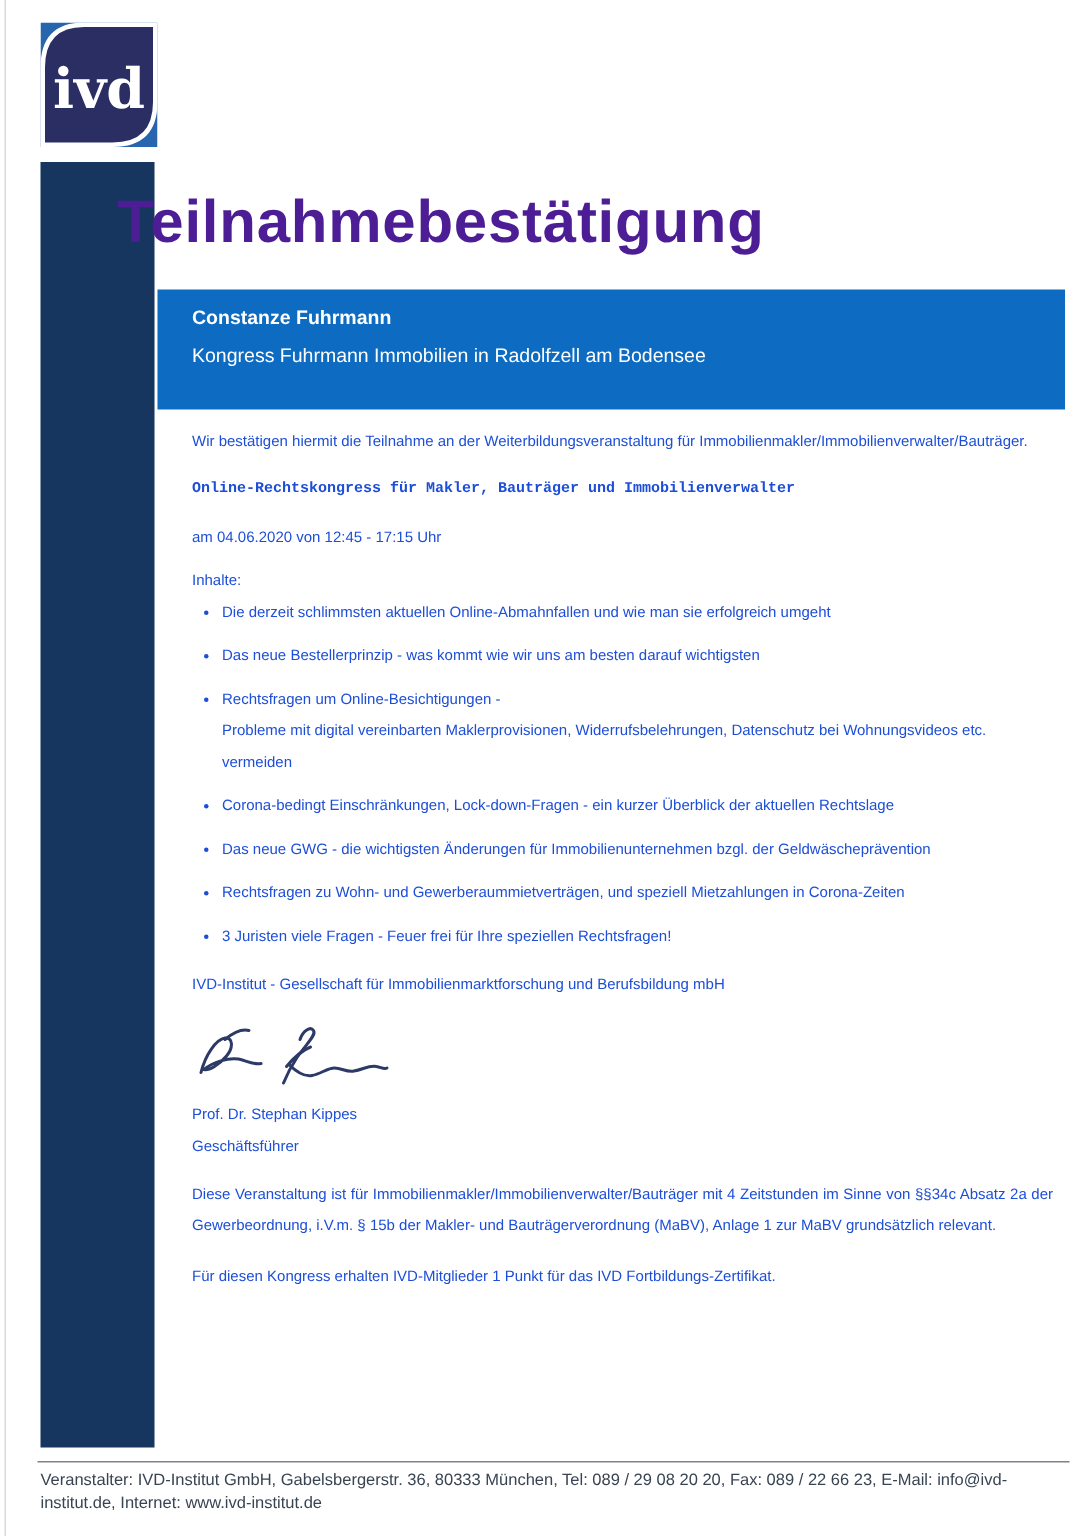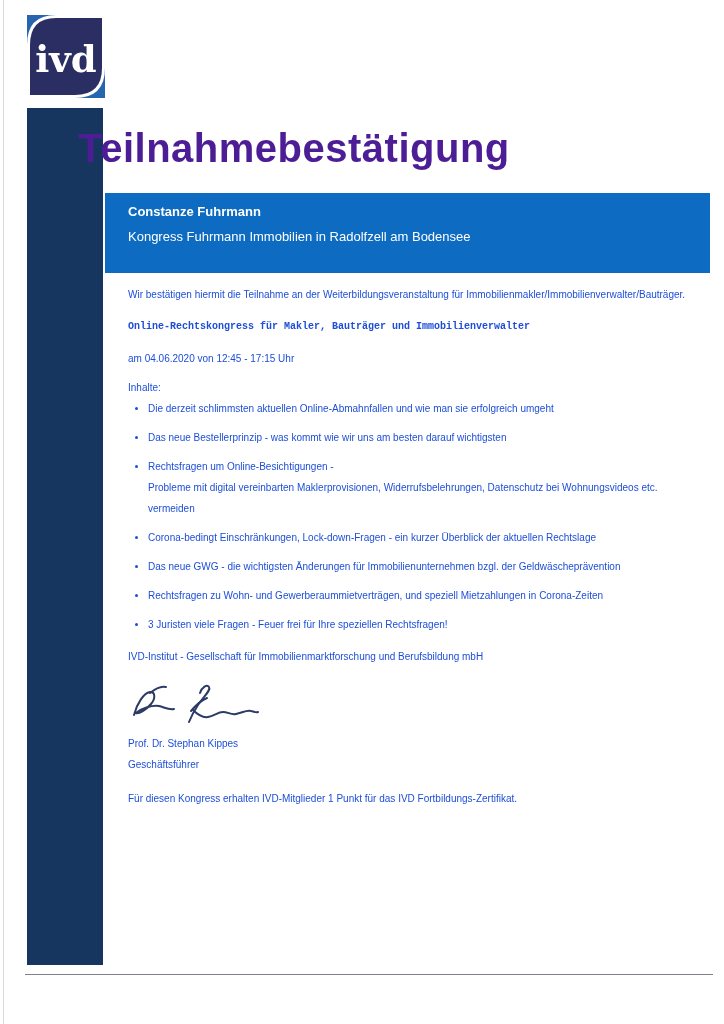--- a/index.html
+++ b/index.html
@@ -162,18 +162,20 @@
         <path d="M22,12 C28,7 34,5 38,6"></path>
         <path d="M72,12 C74,6 79,3 81,6 C83,9 77,14 70,24 C66,30 63,36 61,41"></path>
         <path d="M63,30 C68,24 74,19 79,17"></path>
         <path d="M65,29 C69,33 74,37 80,36 C86,35 90,31 95,31 C100,31 103,34 108,33 C114,32 118,29 123,30 C126,30.5 128,32 130,31"></path>
       </g>
     </svg>
 
     <p class="signer">Prof. Dr. Stephan Kippes</p>
     <p>Geschäftsführer</p>
 
+    <p class="legal">Diese Veranstaltung ist für Immobilienmakler/Immobilienverwalter/Bauträger mit 4 Zeitstunden im Sinne von §§34c Absatz 2a der Gewerbeordnung, i.V.m. § 15b der Makler- und Bauträgerverordnung (MaBV), Anlage 1 zur MaBV grundsätzlich relevant.</p>
     <p class="points-note">Für diesen Kongress erhalten IVD-Mitglieder 1 Punkt für das IVD Fortbildungs-Zertifikat.</p>
   </div>
 
   <div class="footer-rule"></div>
+  <div class="footer-text">Veranstalter: IVD-Institut GmbH, Gabelsbergerstr. 36, 80333 München, Tel: 089 / 29 08 20 20, Fax: 089 / 22 66 23, E-Mail: info@ivd-institut.de, Internet: www.ivd-institut.de</div>
 
 </div>
 
 </body></html>

